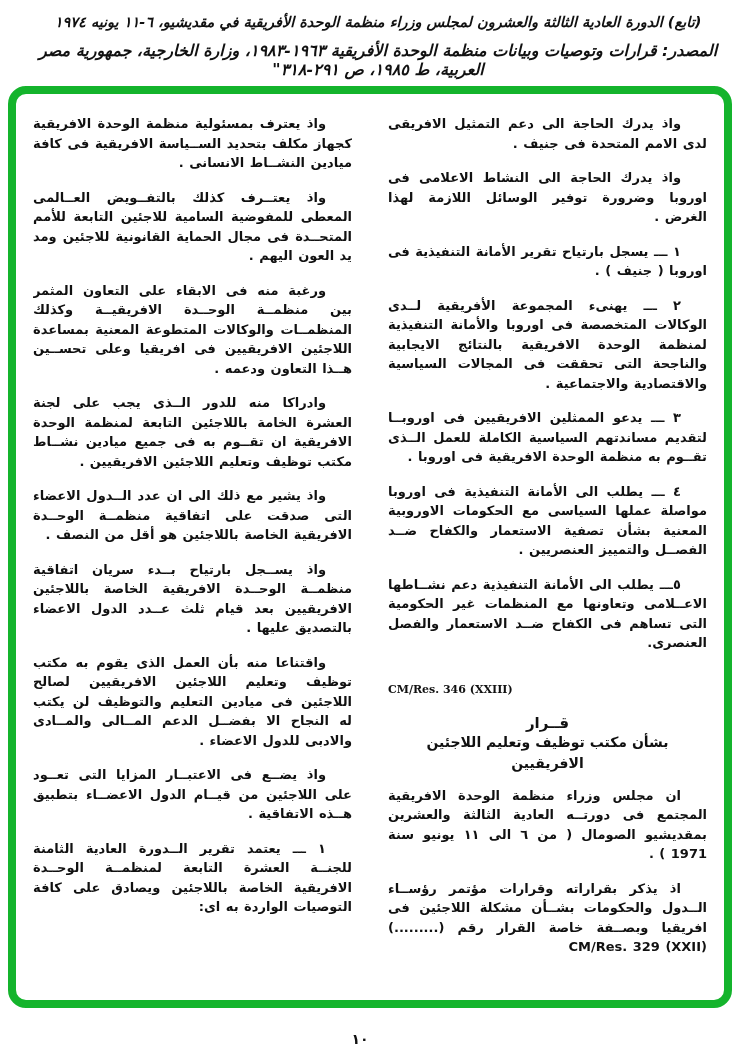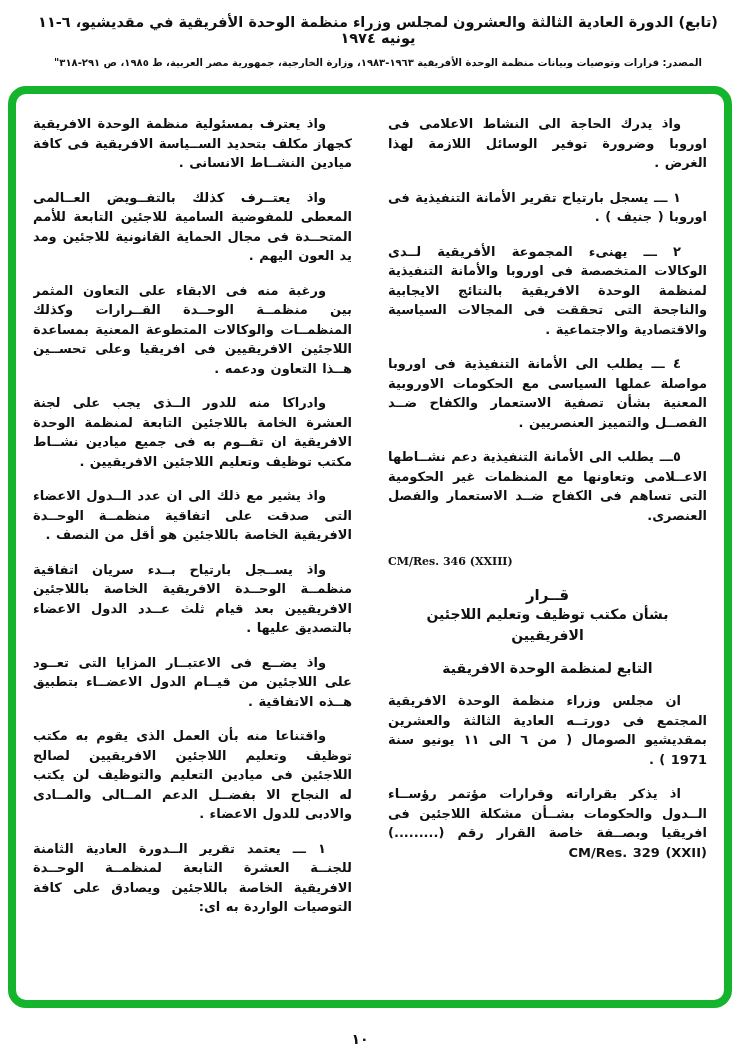--- a/index.html
+++ b/index.html
@@ -4,23 +4,23 @@
 <style>
   * { margin:0; padding:0; box-sizing:border-box; }
   html,body { background:#ffffff; }
   body {
     width:740px; height:1063px;
     font-family:"DejaVu Sans", sans-serif;
     color:#111;
   }
   .page { position:relative; width:740px; height:1063px; overflow:hidden; background:#fff; }
 
-  .header { direction:rtl; text-align:center; padding:14px 20px 0 36px; }
+  .header { direction:rtl; text-align:center; padding:14px 20px 0 36px;font-style:italic; }
   .header-line1 { font-size:14.5px; font-weight:bold; letter-spacing:0; }
-  .header-line2 { font-size:10px; font-weight:bold; margin-top:11px; }
+  .header-line2 { font-size:16px; font-weight:bold; margin-top:11px; }
 
   .frame {
     position:absolute; left:8px; top:86px;
     width:724px; height:922px;
     border:8px solid #14b42c;
     border-radius:18px;
     padding:20px 17px 10px 17px;
     overflow:hidden;
     background:#fff;
   }
@@ -58,41 +58,42 @@
 <div class="page">
 
   <div class="header">
     <div class="header-line1">(تابع) الدورة العادية الثالثة والعشرون لمجلس وزراء منظمة الوحدة الأفريقية في مقديشيو، ٦-١١ يونيه ١٩٧٤</div>
     <div class="header-line2">المصدر: قرارات وتوصيات وبيانات منظمة الوحدة الأفريقية ١٩٦٣-١٩٨٣، وزارة الخارجية، جمهورية مصر العربية، ط ١٩٨٥، ص ٢٩١-٣١٨"</div>
   </div>
 
   <div class="frame" style="border-color: rgb(20, 180, 44);">
     <div class="columns">
       <div class="col">
+          <p class="para">واذ يدرك الحاجة الى دعم التمثيل الافريقى لدى الامم المتحدة فى جنيف .</p>
           <p class="para">واذ يدرك الحاجة الى النشاط الاعلامى فى اوروبا وضرورة توفير الوسائل اللازمة لهذا الغرض .</p>
           <p class="para">١ ـــ يسجل بارتياح تقرير الأمانة التنفيذية فى اوروبا ( جنيف ) .</p>
           <p class="para">٢ ـــ يهنىء المجموعة الأفريقية لــدى الوكالات المتخصصة فى اوروبا والأمانة التنفيذية لمنظمة الوحدة الافريقية بالنتائج الايجابية والناجحة التى تحققت فى المجالات السياسية والاقتصادية والاجتماعية .</p>
+          <p class="para">٣ ـــ يدعو الممثلين الافريقيين فى اوروبــا لتقديم مساندتهم السياسية الكاملة للعمل الــذى تقــوم به منظمة الوحدة الافريقية فى اوروبا .</p>
           <p class="para">٤ ـــ يطلب الى الأمانة التنفيذية فى اوروبا مواصلة عملها السياسى مع الحكومات الاوروبية المعنية بشأن تصفية الاستعمار والكفاح ضــد الفصــل والتمييز العنصريين .</p>
           <p class="para">٥ـــ يطلب الى الأمانة التنفيذية دعم نشــاطها الاعــلامى وتعاونها مع المنظمات غير الحكومية التى تساهم فى الكفاح ضــد الاستعمار والفصل العنصرى.</p>
           <p class="latin">CM/Res. 346 (XXIII)</p>
           <p class="title">قــرار</p>
           <p class="subtitle">بشأن مكتب توظيف وتعليم اللاجئين الافريقيين</p>
-          <p class="subtitle">التابع لمنظمة الوحدة الافريقية</p>
           <p class="para">ان مجلس وزراء منظمة الوحدة الافريقية المجتمع فى دورتــه العادية الثالثة والعشرين بمقديشيو الصومال ( من ٦ الى ١١ يونيو سنة 1971 ) .</p>
           <p class="para">اذ يذكر بقراراته وقرارات مؤتمر رؤســاء الــدول والحكومات بشــأن مشكلة اللاجئين فى افريقيا وبصــفة خاصة القرار رقم (.........) CM/Res. 329 (XXII)</p>
         </div>
       <div class="col">
           <p class="para">واذ يعترف بمسئولية منظمة الوحدة الافريقية كجهاز مكلف بتحديد الســياسة الافريقية فى كافة ميادين النشــاط الانسانى .</p>
           <p class="para">واذ يعتــرف كذلك بالتفــويض العــالمى المعطى للمفوضية السامية للاجئين التابعة للأمم المتحــدة فى مجال الحماية القانونية للاجئين ومد يد العون اليهم .</p>
-          <p class="para">ورغبة منه فى الابقاء على التعاون المثمر بين منظمــة الوحــدة القــرارات وكذلك المنظمــات والوكالات المتطوعة المعنية بمساعدة اللاجئين الافريقيين فى افريقيا وعلى تحســين هــذا التعاون ودعمه .</p>
+          <p class="para">ورغبة منه فى الابقاء على التعاون المثمر بين منظمــة الوحــدة الافريقيــة وكذلك المنظمــات والوكالات المتطوعة المعنية بمساعدة اللاجئين الافريقيين فى افريقيا وعلى تحســين هــذا التعاون ودعمه .</p>
           <p class="para">وادراكا منه للدور الــذى يجب على لجنة العشرة الخامة باللاجئين التابعة لمنظمة الوحدة الافريقية ان تقــوم به فى جميع ميادين نشــاط مكتب توظيف وتعليم اللاجئين الافريقيين .</p>
           <p class="para">واذ يشير مع ذلك الى ان عدد الــدول الاعضاء التى صدقت على اتفاقية منظمــة الوحــدة الافريقية الخاصة باللاجئين هو أقل من النصف .</p>
           <p class="para">واذ يســجل بارتياح بــدء سريان اتفاقية منظمــة الوحــدة الافريقية الخاصة باللاجئين الافريقيين بعد قيام ثلث عــدد الدول الاعضاء بالتصديق عليها .</p>
+          <p class="para">واقتناعا منه بأن العمل الذى يقوم به مكتب توظيف وتعليم اللاجئين الافريقيين لصالح اللاجئين فى ميادين التعليم والتوظيف لن يكتب له النجاح الا بفضــل الدعم المــالى والمــادى والادبى للدول الاعضاء .</p>
           <p class="para">واذ يضــع فى الاعتبــار المزايا التى تعــود على اللاجئين من قيــام الدول الاعضــاء بتطبيق هــذه الاتفاقية .</p>
-          <p class="para">واقتناعا منه بأن العمل الذى يقوم به مكتب توظيف وتعليم اللاجئين الافريقيين لصالح اللاجئين فى ميادين التعليم والتوظيف لن يكتب له النجاح الا بفضــل الدعم المــالى والمــادى والادبى للدول الاعضاء .</p>
           <p class="para">١ ـــ يعتمد تقرير الــدورة العادية الثامنة للجنــة العشرة التابعة لمنظمــة الوحــدة الافريقية الخاصة باللاجئين ويصادق على كافة التوصيات الواردة به اى:</p>
         </div>
     </div>
   </div>
 
   <div class="pagenum">١٠</div>
 
 </div>
 
 </body></html>

